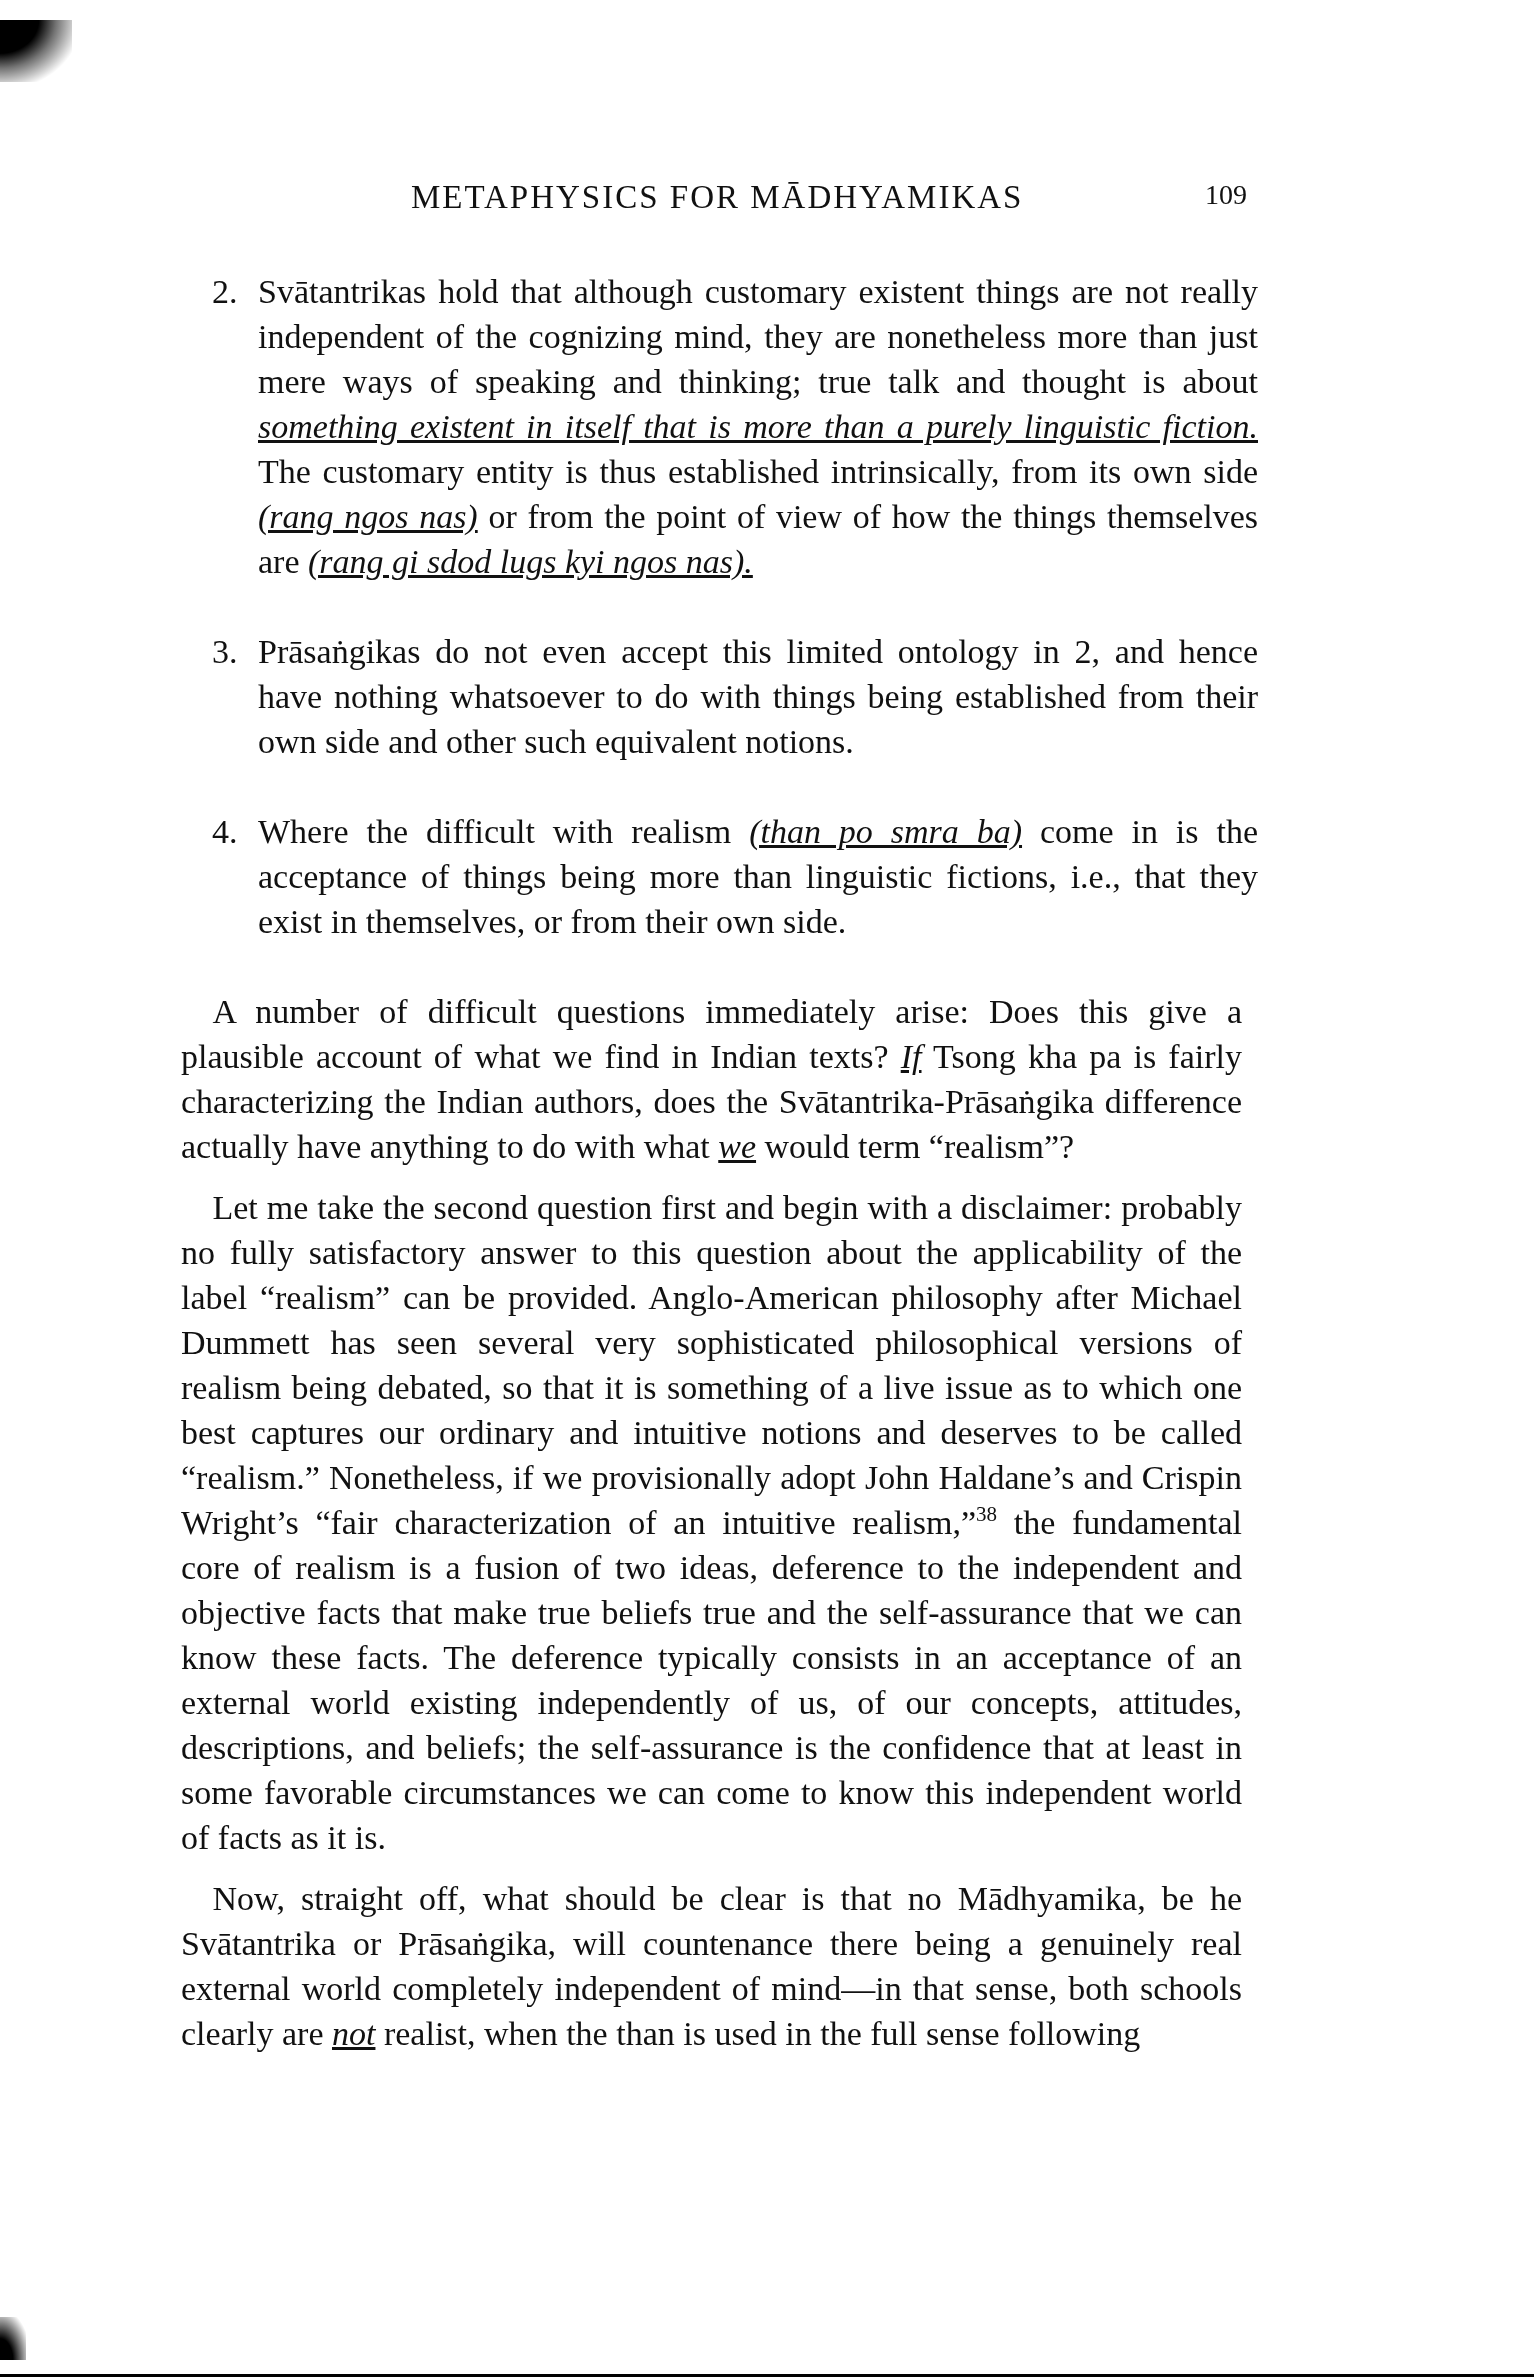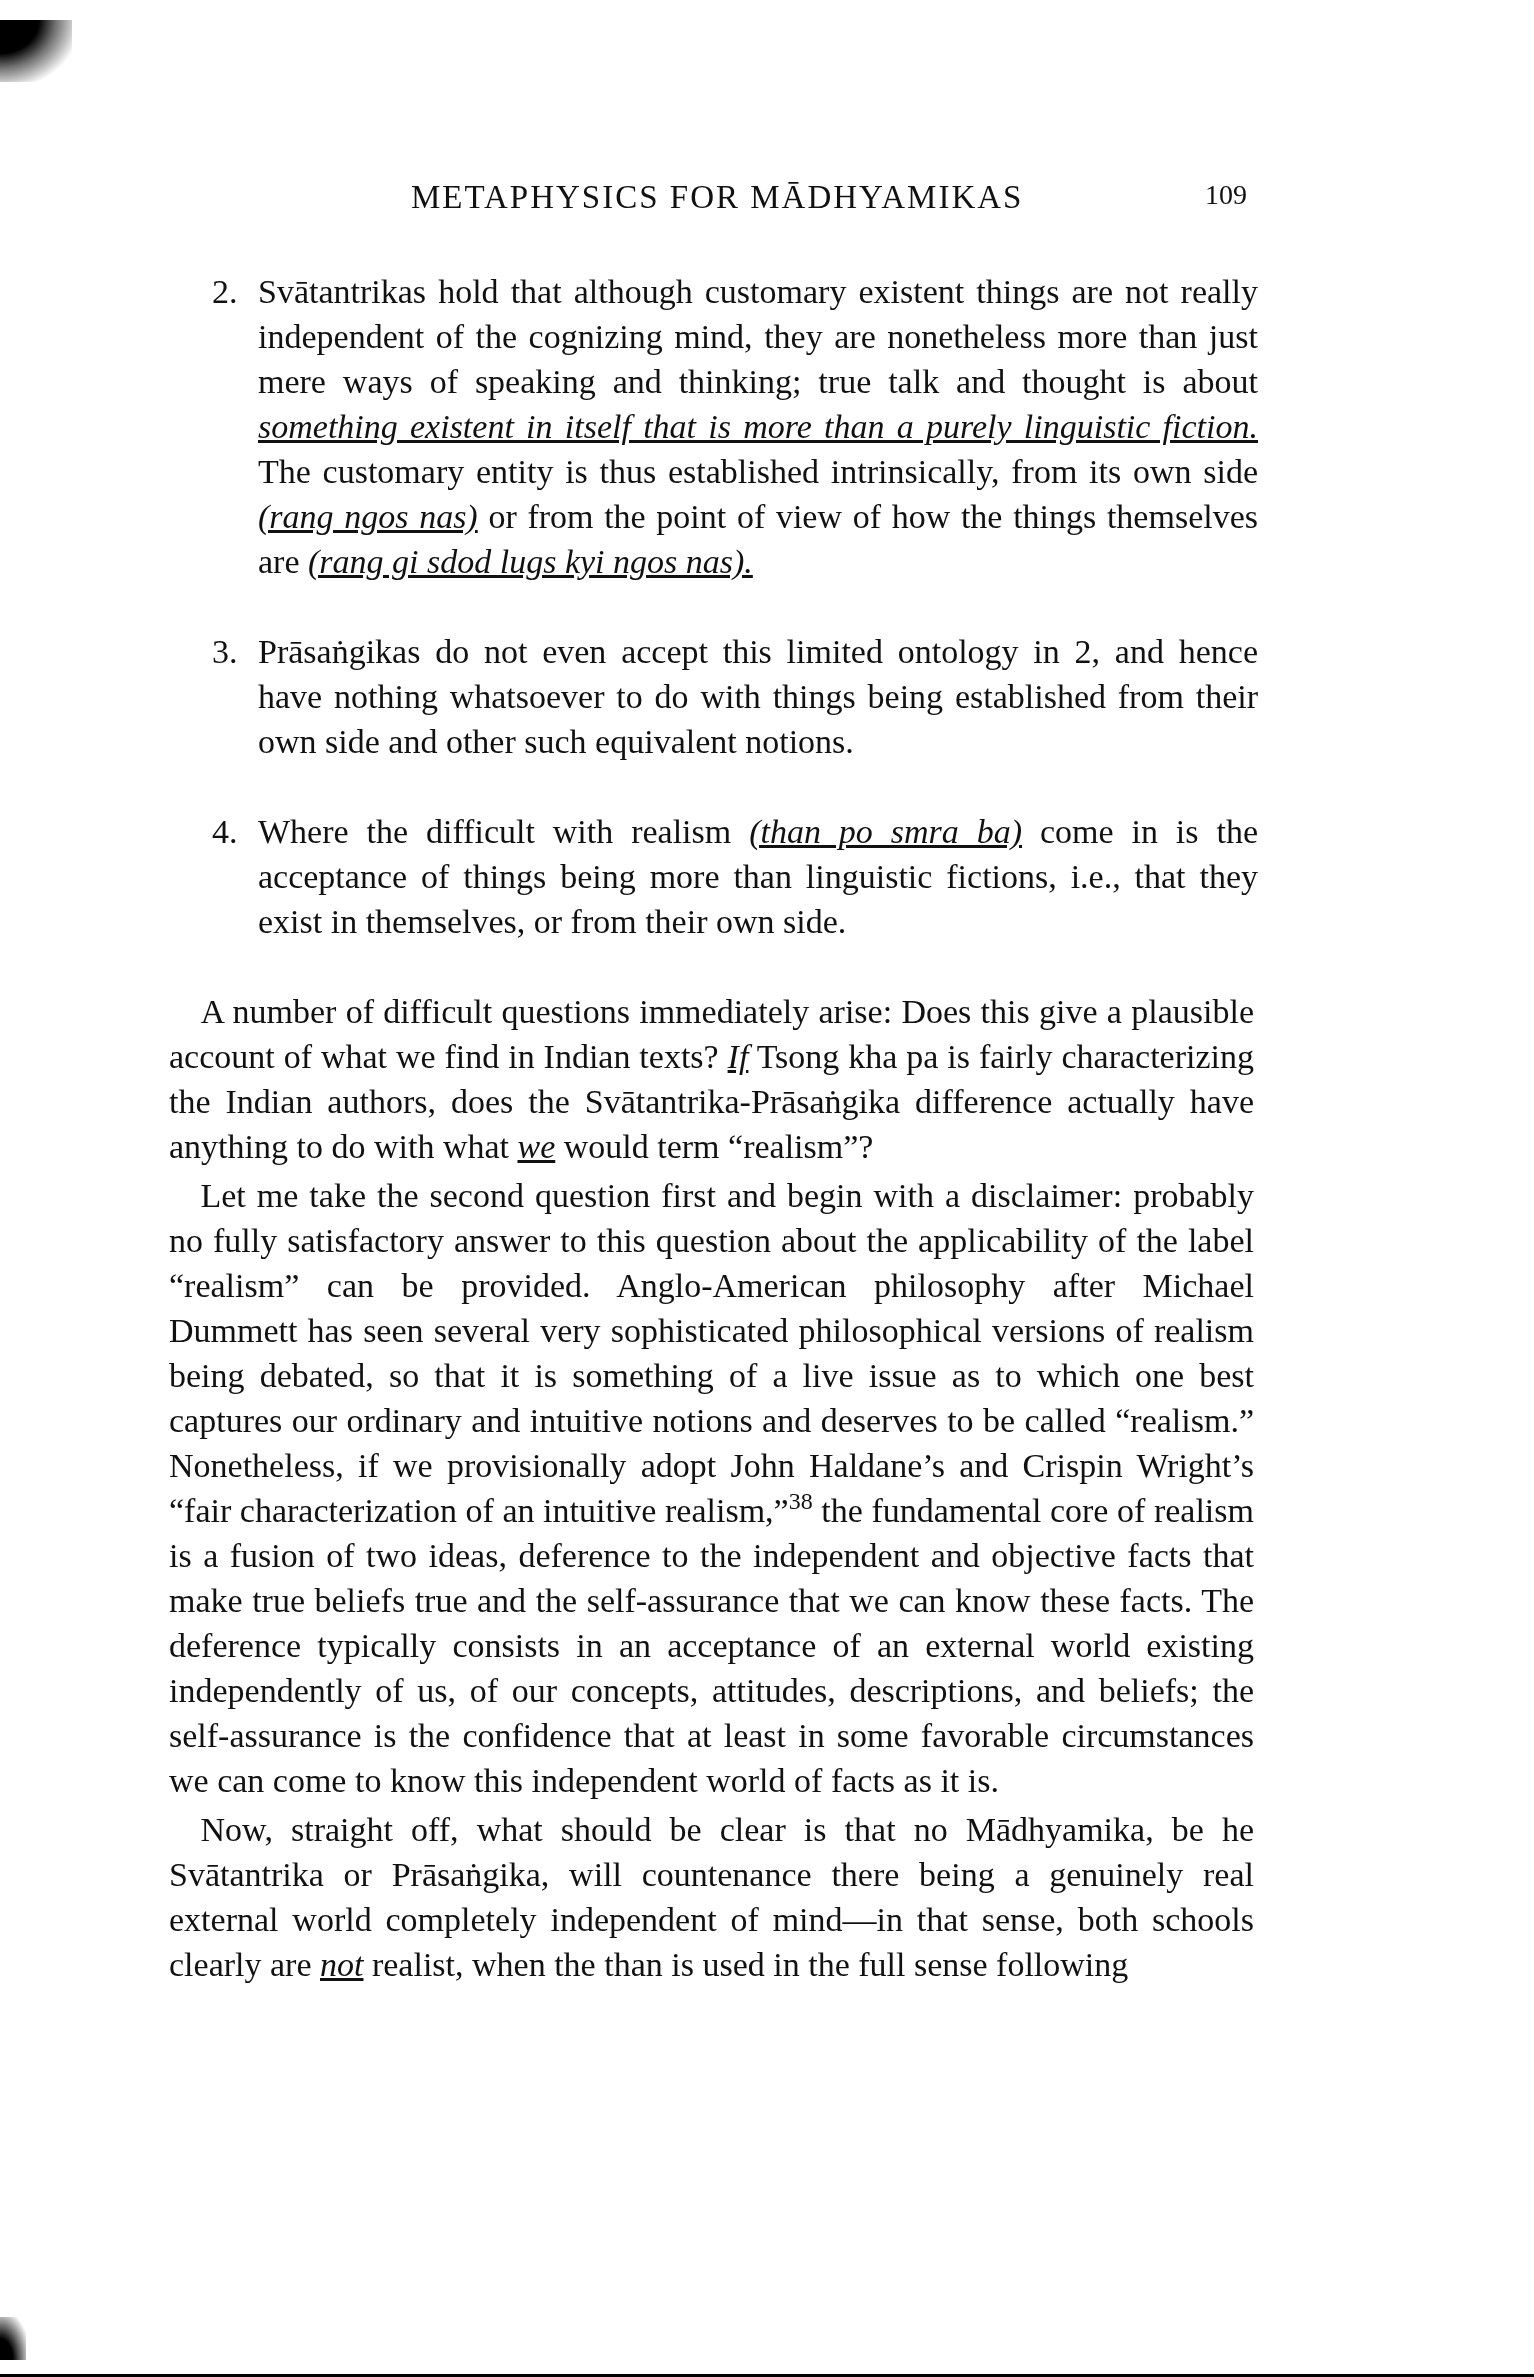--- a/index.html
+++ b/index.html
@@ -60,26 +60,26 @@
       margin: 0;
     }
     .list-item + .list-item { margin-top: 45px; }
     .list-num {
       position: absolute;
       left: 47px;
       top: 0;
     }
     .list { margin-bottom: 45px; }
     .para {
-      margin: 4px;
+      margin: 16px;
       text-indent: 0;
     }
     .para.indent { text-indent: 31.5px; }
     i { font-style: italic; text-decoration: underline; }
-    sup { font-size: 24px; line-height: 0; vertical-align: 13px; }
+    sup { font-size: 21px; line-height: 0; vertical-align: 13px; }
   </style>
 </head>
 <body>
 
 <div class="scan-corner-top"></div>
 <div class="scan-corner-bottom"></div>
 <div class="scan-bottom-bar"></div>
 
 <div class="running-head">Metaphysics for Mādhyamikas</div>
 <div class="page-number">109</div>

